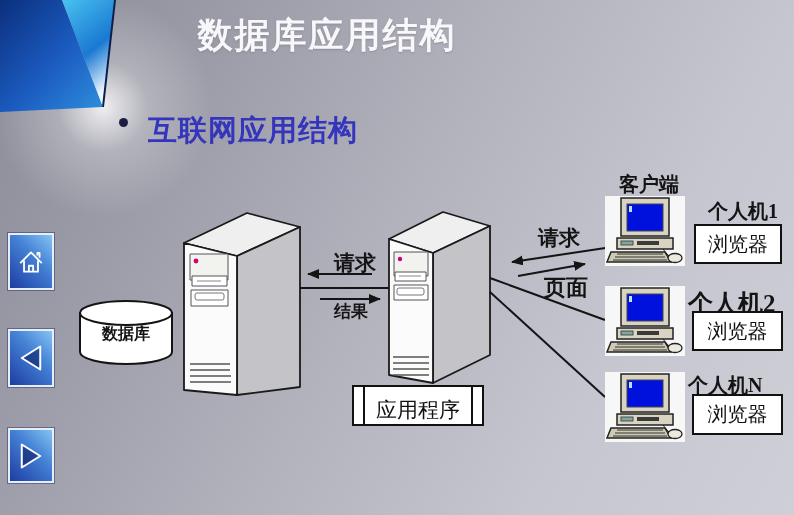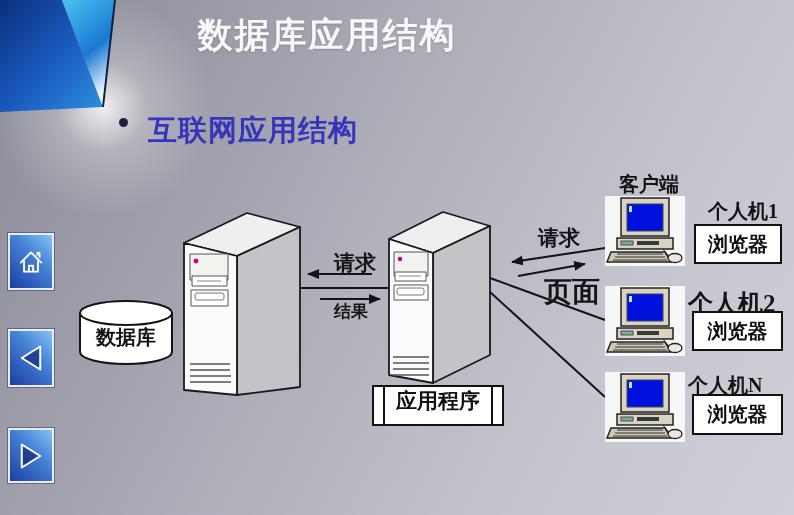--- a/index.html
+++ b/index.html
@@ -20,38 +20,38 @@
   .bullet-text{
     position:absolute;left:148px;top:99px;font-size:29px;font-weight:700;color:#3434bd;letter-spacing:1px;margin-top:12px;
   }
   .dlabel{position:absolute;font-family:"Liberation Serif",serif;font-weight:700;color:#141414;white-space:nowrap;}
   .lbl-db-server{left:186px;top:175px;font-size:21px;}
   .lbl-web-server{left:393px;top:180px;font-size:21px;}
   .lbl-client{left:619px;top:171px;font-size:20px;}
   .lbl-req-srv{left:334px;top:249px;font-size:21px;}
   .lbl-res-srv{left:334px;top:300px;font-size:17px;}
   .lbl-req-cli{left:538px;top:224px;font-size:21px;}
-  .lbl-page-cli{left:544px;top:273px;font-size:28px;}
-  .lbl-database{left:88px;top:324px;width:76px;text-align:center;font-size:20px;}
+  .lbl-page-cli{left:544px;top:273px;font-size:22px;}
+  .lbl-database{left:88px;top:324px;width:76px;text-align:center;font-size:16px;}
   .lbl-pc1{left:688px;top:198px;font-size:20px;margin-left:20px;}
   .lbl-pc2{left:688px;top:287px;font-size:25px;}
   .lbl-pcn{left:688px;top:372px;font-size:20px;}
   .browser-box{
     position:absolute;background:#fff;border:2px solid #111;
     display:flex;align-items:center;justify-content:center;
-    font-family:"Liberation Serif",serif;font-weight:700;font-size:20px;color:#111;
+    font-family:"Liberation Serif",serif;font-weight:400;font-size:20px;color:#111;
   }
   .bb1{left:694px;top:224px;width:84px;height:36px;}
   .bb2{left:692px;top:311px;width:87px;height:36px;}
   .bb3{left:692px;top:394px;width:87px;height:37px;}
   .app-box{
-    position:absolute;left:372px;top:385px;width:128px;height:37px;
+    position:absolute;left:352px;top:385px;width:128px;height:37px;
     background:#fff;border:2px solid #111;
-    display:flex;align-items:flex-start;justify-content:center;
-    font-family:"Liberation Serif",serif;font-weight:700;font-size:21px;color:#111;
+    display:flex;align-items:flex-end;justify-content:center;
+    font-family:"Liberation Serif",serif;font-weight:400;font-size:21px;color:#111;
   }
   .app-inner-line{position:absolute;top:0;bottom:0;width:2px;background:#111;}
   .app-inner-line.l{left:9px;}
   .app-inner-line.r{right:9px;}
   .caption{
     position:absolute;left:0;top:452px;width:794px;text-align:center;
     font-family:"Liberation Serif",serif;font-weight:600;font-size:22px;color:#1b1b1b;letter-spacing:1px;
   }
   .nav-btn{
     position:absolute;left:8px;width:46px;cursor:pointer;

